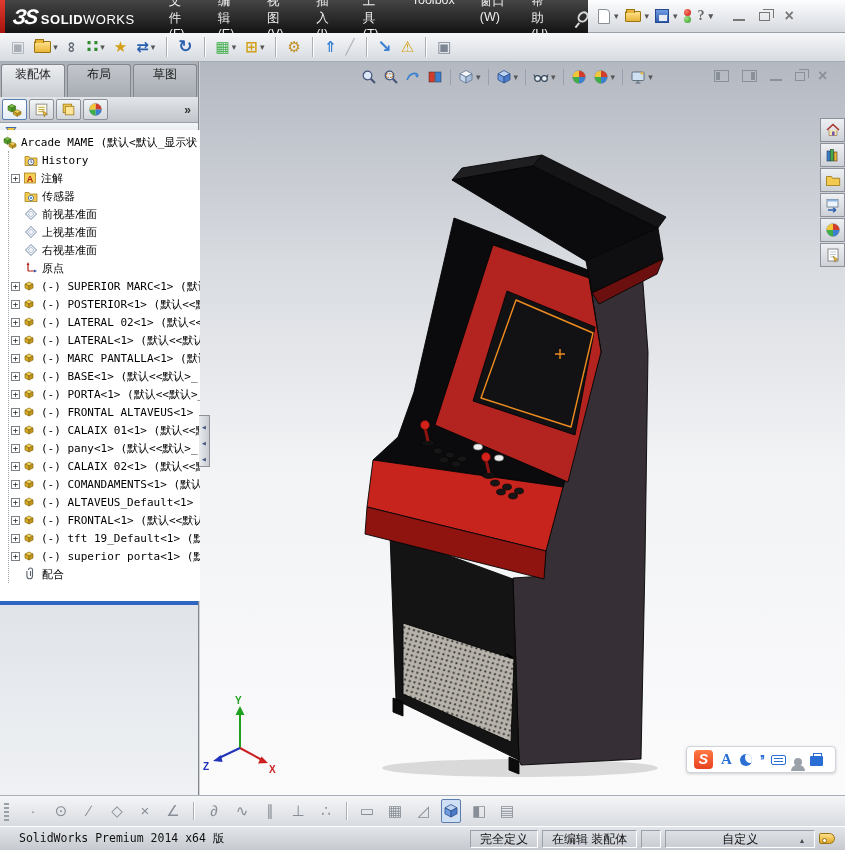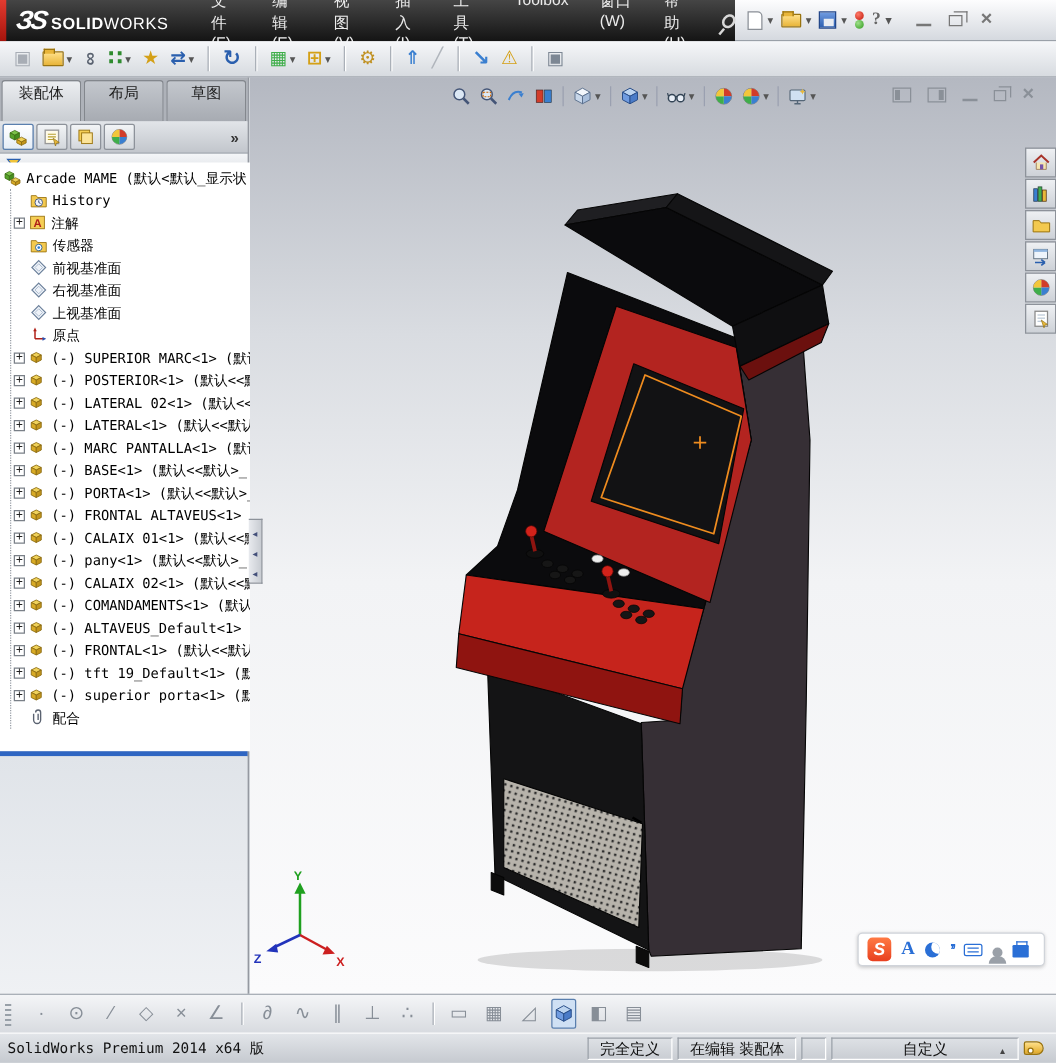--- a/index.html
+++ b/index.html
@@ -117,21 +117,21 @@
 
 
 .bottombar{position:absolute;left:0;top:795px;width:845px;height:31px;background:linear-gradient(#f4f5f7,#d8dbe0);border-top:1px solid #aab0b8;display:flex;align-items:center;gap:8px;padding-left:4px}
 .grip{width:5px;height:20px;background:repeating-linear-gradient(0deg,#98a0a8 0 2px,transparent 2px 4px);margin-right:6px}
 .bi{color:#878e97;font-size:15px;line-height:24px;width:20px;text-align:center;cursor:default}
 .bsep{width:1px;height:18px;background:#aab0b8;box-shadow:1px 0 0 #fff;margin:0 2px}
 .bi.pressed{background:#cfe0f4;border:1px solid #5a7fae;border-radius:2px;height:24px;display:flex;align-items:center;justify-content:center}
 
 
 .statusbar{position:absolute;left:0;top:826px;width:845px;height:24px;background:linear-gradient(#e2e5e9,#c6cad0);border-top:1px solid #fff;display:flex;align-items:center;font-size:12px;color:#111}
-.sb-left{padding-left:6px;flex:0 0 470px;font-family:"DejaVu Sans Mono","Liberation Mono",monospace;font-size:11.5px}
+.sb-left{padding-left:19px;flex:0 0 470px;font-family:"DejaVu Sans Mono","Liberation Mono",monospace;font-size:11.5px}
 .sb-cell{height:18px;line-height:16px;padding:0 9px;border:1px solid;border-color:#9aa0a8 #fff #fff #9aa0a8;margin-right:4px;white-space:nowrap}
 .sb-custom{width:150px;text-align:center;position:relative}
 .sb-custom::after{content:"▴";font-size:8px;color:#444;position:absolute;right:10px;top:2px}
 .sb-tag{margin-left:auto;margin-right:10px;width:16px;height:11px;background:linear-gradient(#ffe08a,#e0a828);border:1px solid #9a7410;border-radius:2px 6px 6px 2px;position:relative}
 .sb-tag::before{content:"";position:absolute;left:2px;top:3.5px;width:3px;height:3px;border-radius:50%;background:#fff;border:1px solid #9a7410}
 svg text{font-family:"Liberation Sans",sans-serif}
 </style>
 </head>
 <body>
 
@@ -402,28 +402,28 @@
           <svg class="ti">
               <use href="#sym-plane"></use>
             </svg>
           <span class="tl">前视基准面</span>
         </div>
         <div class="trow">
           <span class="sp9"></span>
           <svg class="ti">
               <use href="#sym-plane"></use>
             </svg>
+          <span class="tl">上视基准面</span>
+        </div>
+        <div class="trow">
+          <span class="sp9"></span>
+          <svg class="ti">
+              <use href="#sym-plane"></use>
+            </svg>
           <span class="tl">右视基准面</span>
-        </div>
-        <div class="trow">
-          <span class="sp9"></span>
-          <svg class="ti">
-              <use href="#sym-plane"></use>
-            </svg>
-          <span class="tl">上视基准面</span>
         </div>
         <div class="trow">
           <span class="sp9"></span>
           <svg class="ti">
               <use href="#sym-origin"></use>
             </svg>
           <span class="tl">原点</span>
         </div>
         <div class="trow">
           <span class="exp"></span>

